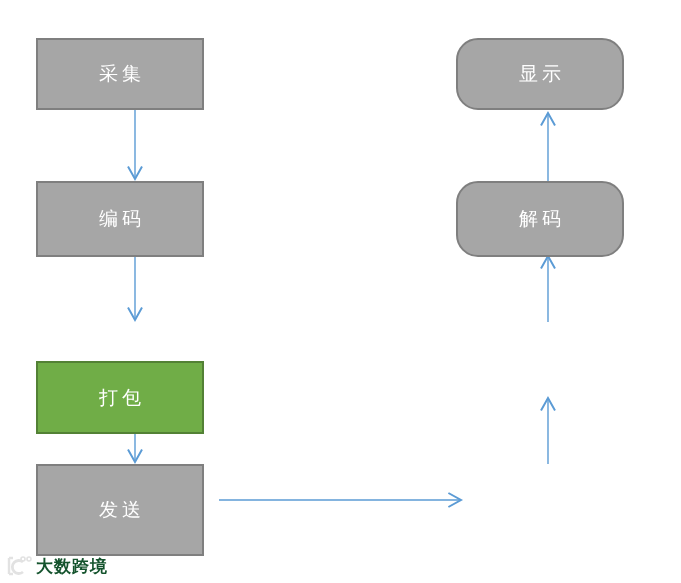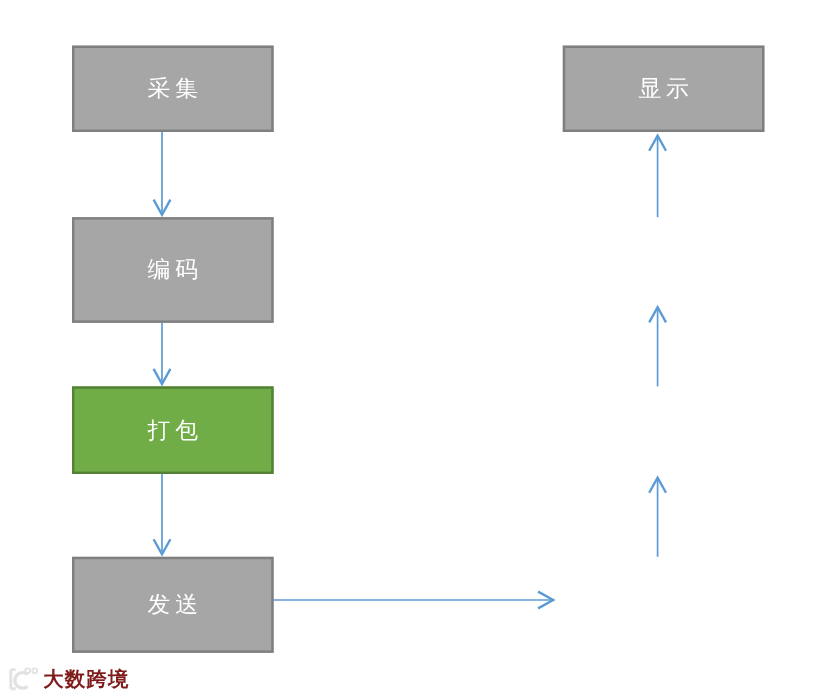--- a/index.html
+++ b/index.html
@@ -35,36 +35,37 @@
     letter-spacing: 4px;
     text-indent: 4px; 
   }
   .node.gray {
     background: #a6a6a6;
     border: 2px solid #7f7f7f;
   }
   .node.green {
     background: #70ad47;
     border: 2px solid #538135;
+    margin-top: 39px;
   }
-  .col-left  { left: 60px; }
-  .col-right { left: 469px; }
+  .col-left  { left: 36px; }
+  .col-right { left: 456px; border-radius: 22px; }
   .row-1 { top: 38px;  height: 72px; }
-  .row-2 { top: 181px; height: 88px; }
+  .row-2 { top: 181px; height: 76px; }
   .row-3 { top: 322px; height: 73px; }
-  .row-4 { top: 464px; height: 80px; }
+  .row-4 { top: 464px; height: 92px; }
 
   .watermark {
     position: absolute;
     left: 6px;
     top: 554px;
     display: flex;
     align-items: center;
     gap: 4px;
-    color: #7f1d1d;
+    color: #14532d;
     font-family: Liberation Serif, serif;
     font-weight: bold;
     font-size: 17px;
     letter-spacing: 1px;
     user-select: none;
   }
   .wm-logo { display: inline-block; line-height: 0; }
 </style>
 </head>
 <body>
@@ -92,20 +93,23 @@
   <div class="node gray col-left row-2">
     <span>编码</span>
   </div>
   <div class="node green col-left row-3">
     <span>打包</span>
   </div>
   <div class="node gray col-left row-4">
     <span>发送</span>
   </div>
 
+  <div class="node gray col-right row-2">
+    <span>解码</span>
+  </div>
   <div class="node gray col-right row-1">
     <span>显示</span>
   </div>
 
   <div class="watermark">
     <span class="wm-logo">
       <svg width="26" height="24" viewBox="0 0 26 24" xmlns="http://www.w3.org/2000/svg">
         <path d="M3,4 L3,20 M3,4 L7,4 M3,20 L7,20" fill="none" stroke="#e2e2e2" stroke-width="2.4"></path>
         <path d="M17,8 A6.5,6.5 0 1 0 17,18" fill="none" stroke="#e2e2e2" stroke-width="2.8"></path>
         <circle cx="17" cy="5" r="2" fill="none" stroke="#e2e2e2" stroke-width="1.6"></circle>

